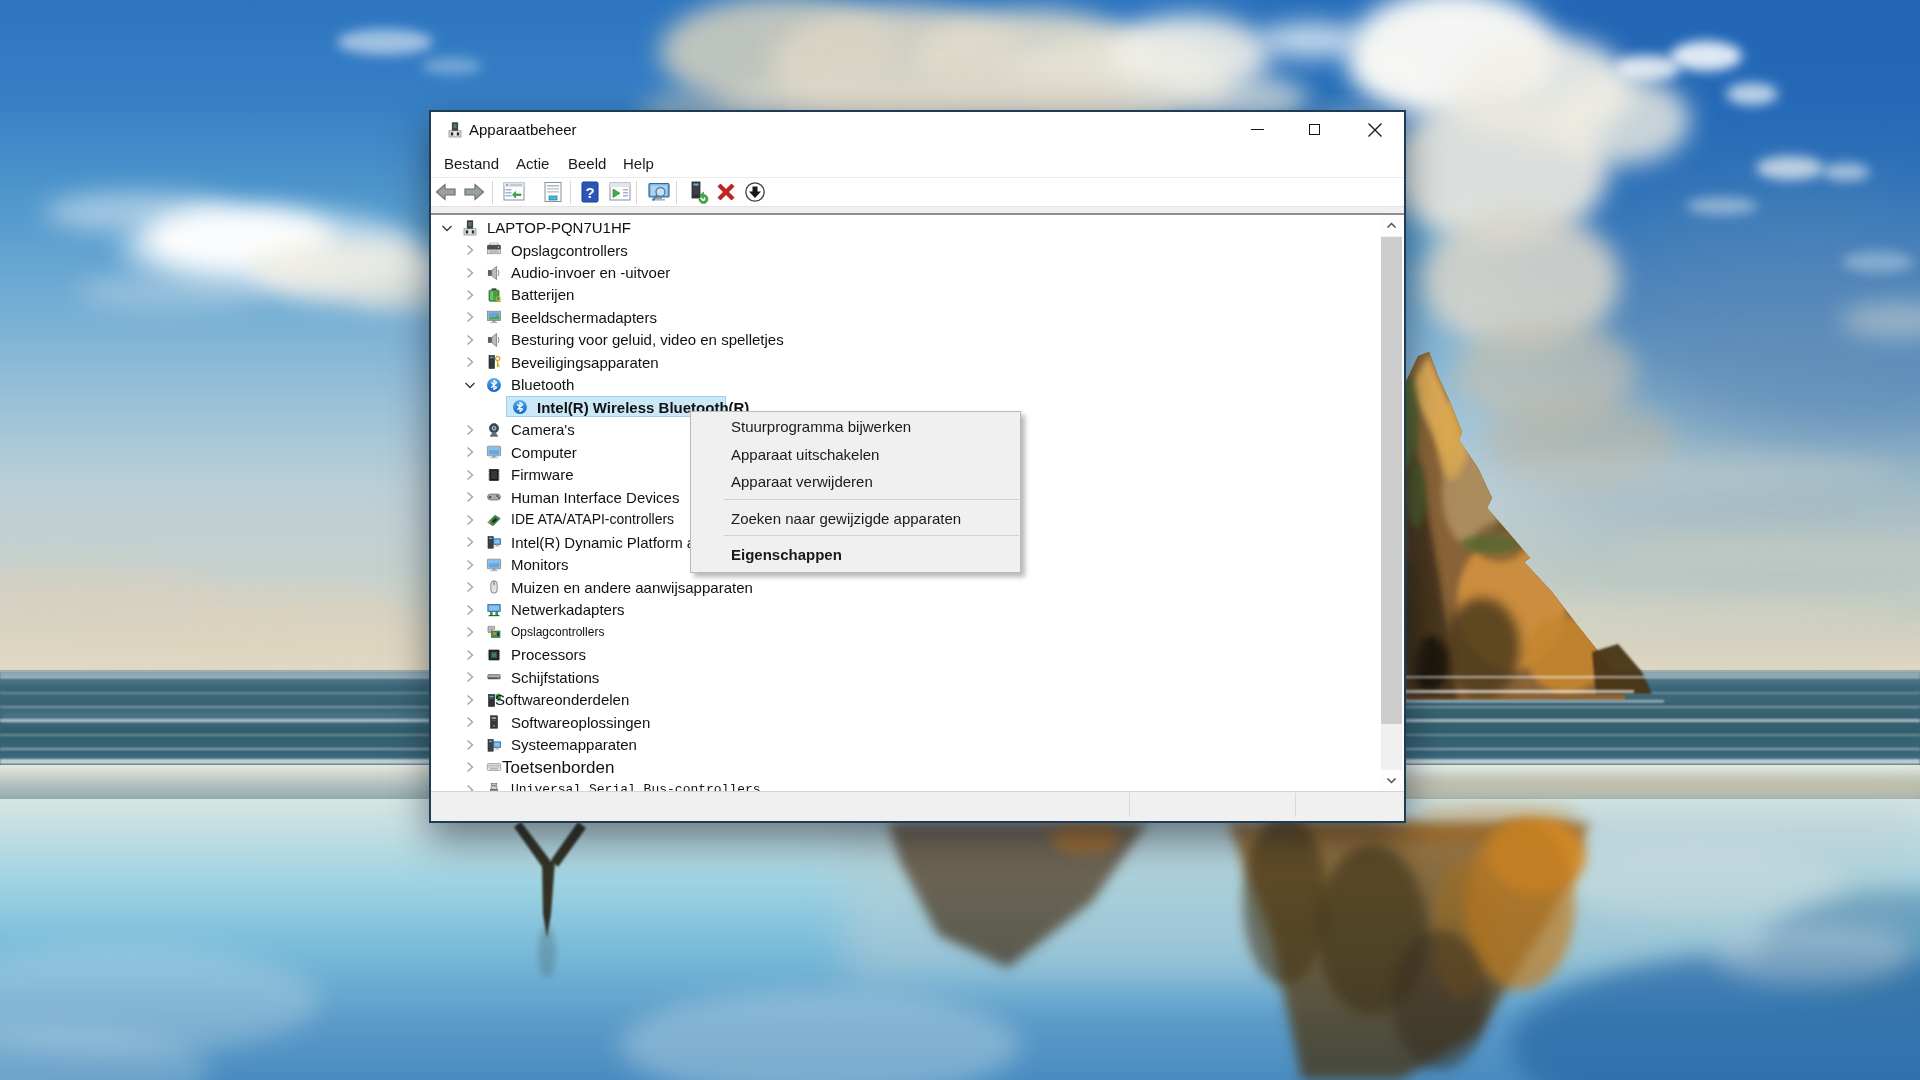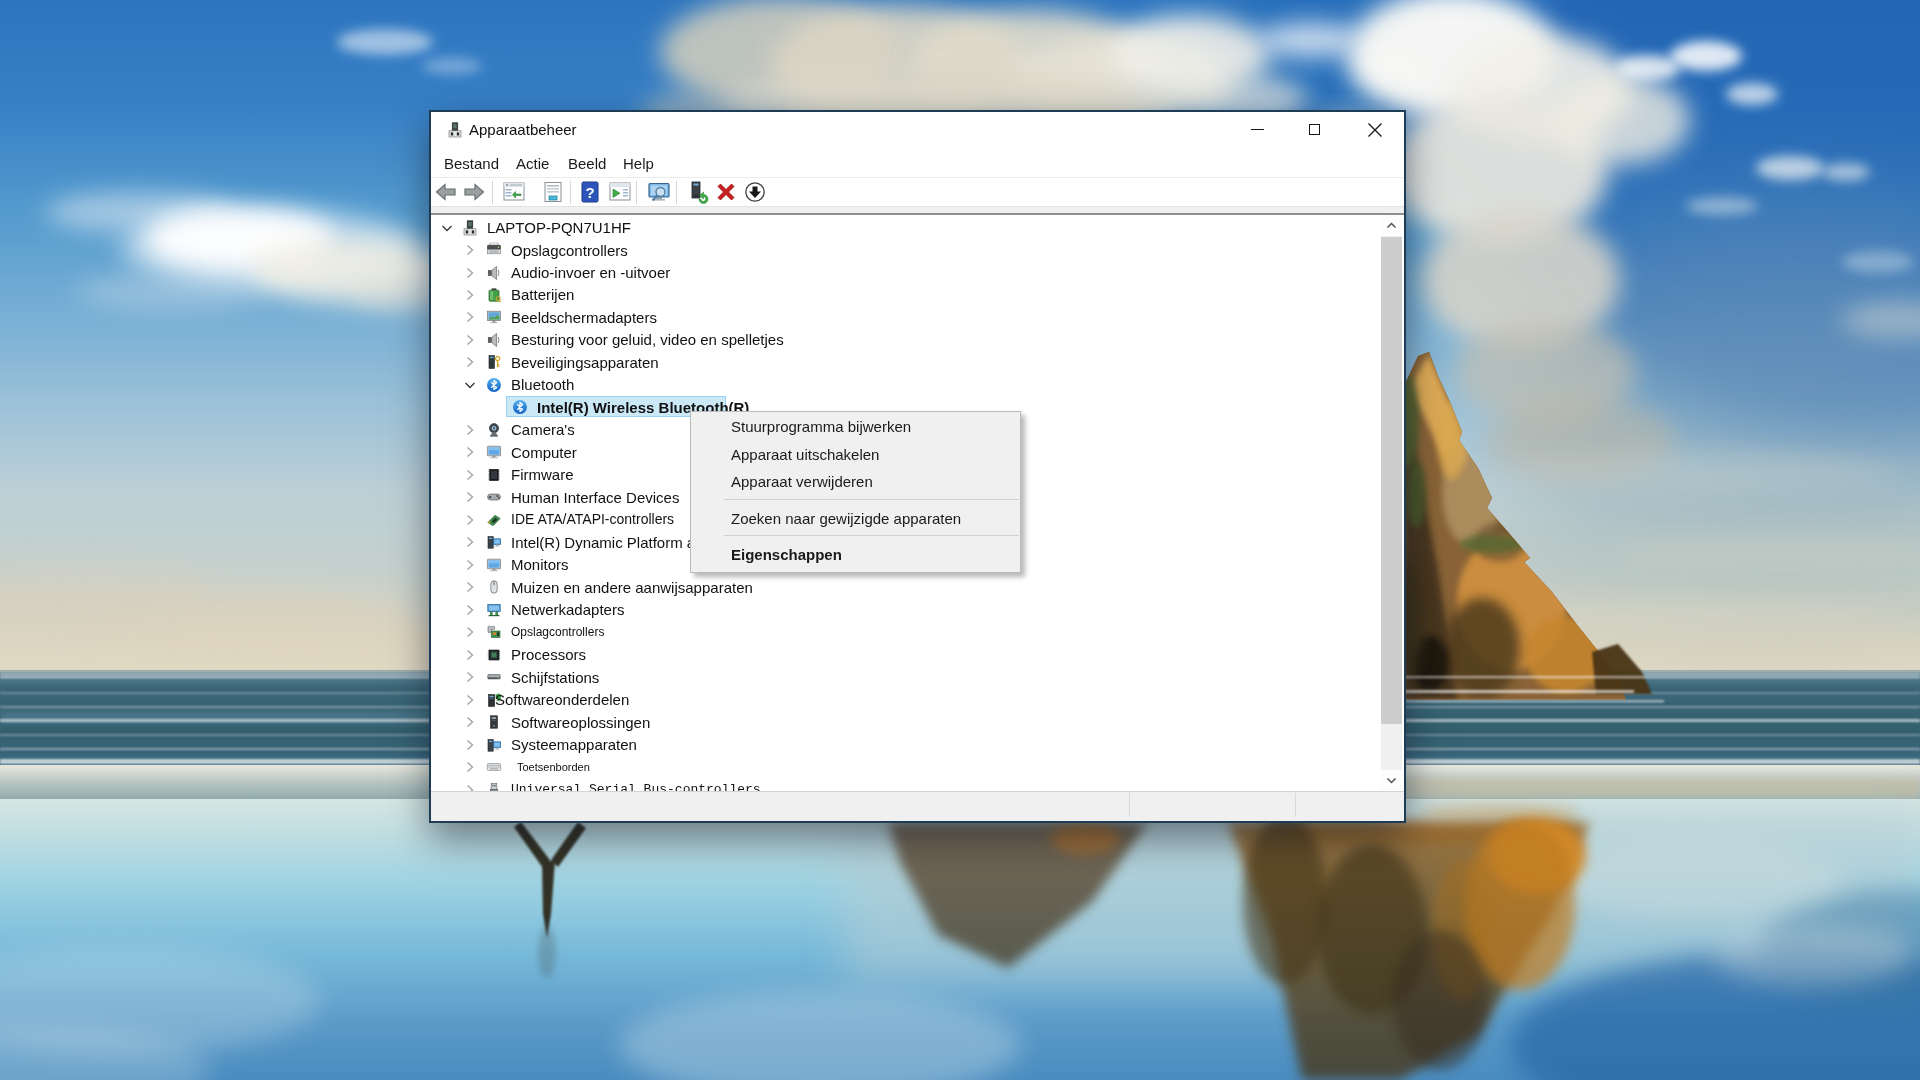--- a/index.html
+++ b/index.html
@@ -632,21 +632,21 @@
 <svg style="position:absolute;left:486px;top:736.5px" width="16" height="16">
         <use href="#i-sys"></use>
       </svg>
 <div style="position:absolute;left:511px;top:735.0px;height:19px;line-height:19px;font-size:15px;color:#111;white-space:nowrap;">Systeemapparaten</div>
 <svg style="position:absolute;left:464px;top:761.0px" width="12" height="12" viewBox="0 0 12 12">
         <polyline points="3.5,1.5 8.5,6 3.5,10.5" fill="none" stroke="#a5a5a5" stroke-width="1.4"></polyline>
       </svg>
 <svg style="position:absolute;left:486px;top:759.0px" width="16" height="16">
         <use href="#i-kbd"></use>
       </svg>
-<div style="position:absolute;left:517px;top:757.5px;height:19px;line-height:19px;font-size:11px;color:#111;white-space:nowrap;">Toetsenborden</div>
+<div style="position:absolute;left:502px;top:757.5px;height:19px;line-height:19px;font-size:17px;color:#111;white-space:nowrap;">Toetsenborden</div>
 <svg style="position:absolute;left:464px;top:783.5px" width="12" height="12" viewBox="0 0 12 12">
         <polyline points="3.5,1.5 8.5,6 3.5,10.5" fill="none" stroke="#a5a5a5" stroke-width="1.4"></polyline>
       </svg>
 <svg style="position:absolute;left:486px;top:781.5px" width="16" height="16">
         <use href="#i-usb"></use>
       </svg>
 <div style="position:absolute;left:511px;top:780.0px;height:19px;line-height:19px;font-size:13px;color:#111;white-space:nowrap;font-family:Liberation Mono, monospace;">Universal Serial Bus-controllers</div>
 </div>
 </div>
 

